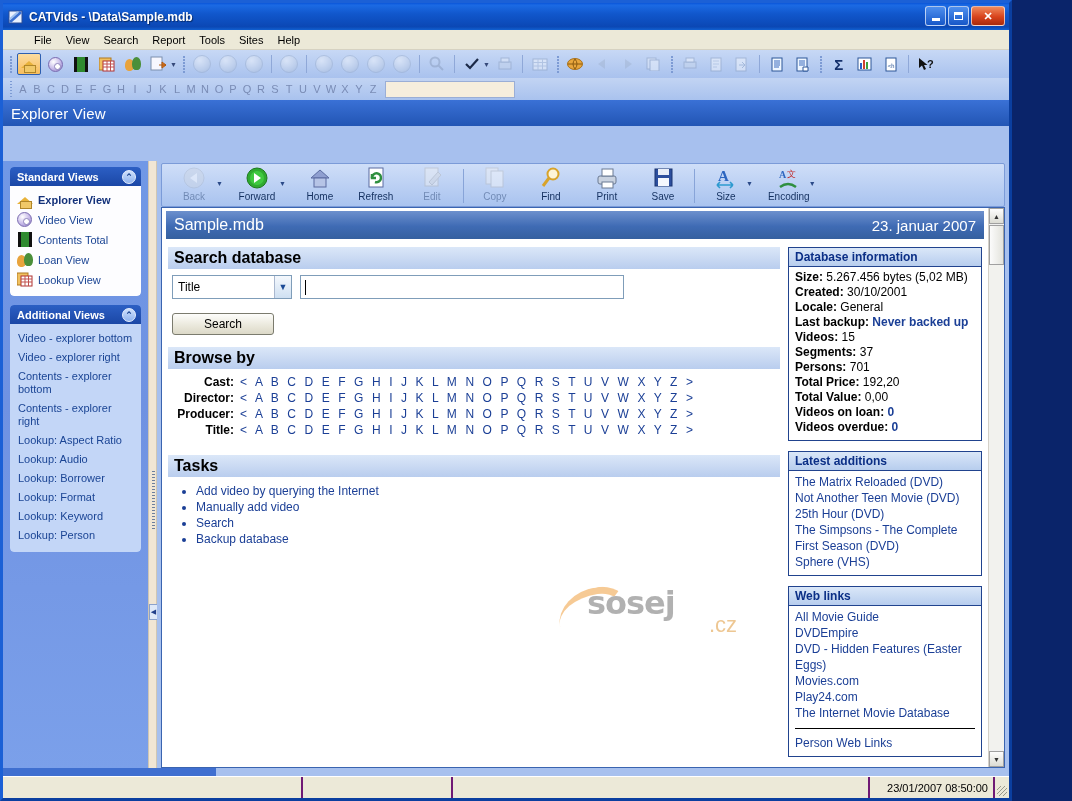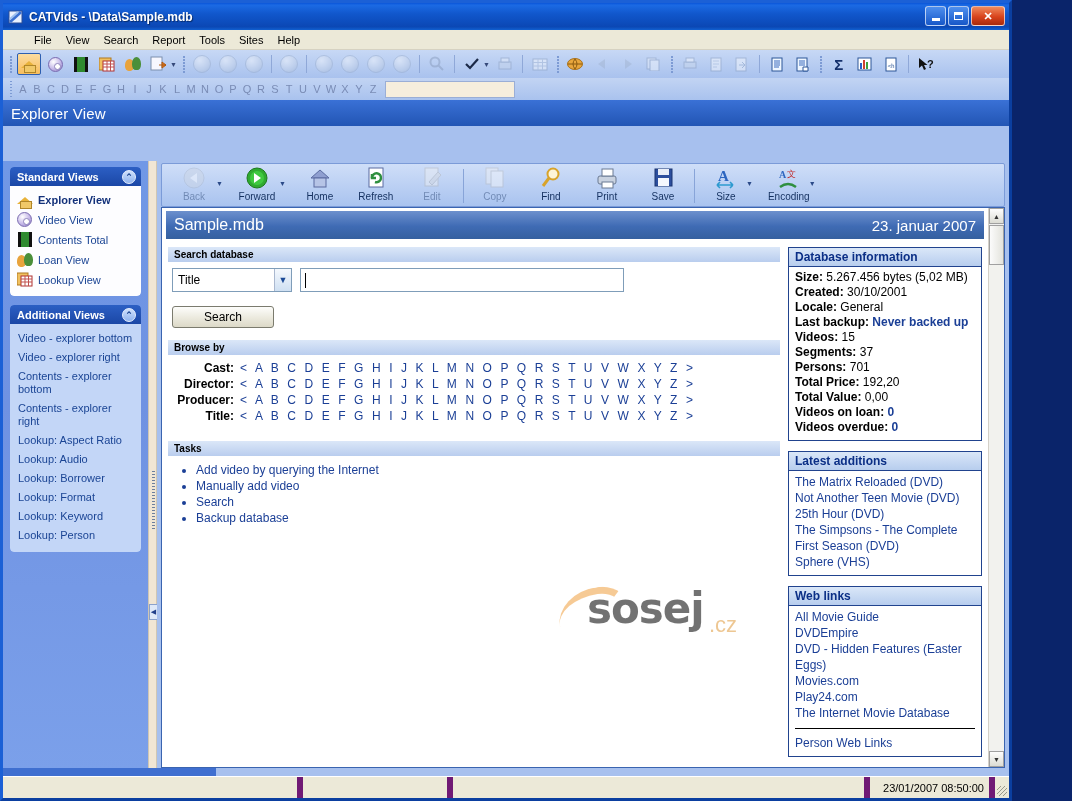--- a/index.html
+++ b/index.html
@@ -205,21 +205,21 @@
   }
   #pagehdr .ph-title { font-size: 16px; }
   #pagehdr .ph-date { font-size: 15px; }
   #pagecols { display: flex; padding: 8px 6px 0 6px; gap: 8px; }
   #colL { width: 612px; flex: 0 0 612px; }
   #colR { flex: 1 1 auto; }
 
   .sect-bar {
     background: linear-gradient(to right,#c5d8f2,#eef4fc);
     background: linear-gradient(to bottom,#dbe7f8,#b9cdee);
-    font-weight: bold; font-size: 10px; color: #000;
+    font-weight: bold; font-size: 16px; color: #000;
     padding: 2px 6px; margin-bottom: 6px;
   }
   .search-row { display: flex; gap: 8px; padding-left: 4px; }
   .sel-box {
     width: 120px; height: 24px; border: 1px solid #7f9db9; background: #fff;
     display: flex; align-items: center; justify-content: space-between;
     padding: 0 0 0 5px; font-size: 12px; color: #000;
   }
   .sel-arrow {
     width: 17px; height: 22px; background: linear-gradient(to bottom,#f4f8fd,#cfe0f2);
@@ -256,21 +256,21 @@
   .panel-body .blue { color: #1b3f96; font-weight: bold; }
   .panel-body .lnk { color: #1b3f96; display: block; line-height: 16px; }
   .panel-body hr { border: none; border-top: 1px solid #000; margin: 7px 0 6px 0; }
 
   
   #watermark {
     position: absolute; left: 395px; top: 370px; width: 250px; height: 80px;
     pointer-events: none; opacity: .55;
   }
   #watermark .wm-text {
-    font-size: 42px; font-weight: bold; color: #000000; letter-spacing: -1px;
+    font-size: 32px; font-weight: bold; color: #737373; letter-spacing: -1px;
     font-family: "DejaVu Sans", sans-serif;
   }
   #watermark .wm-cz { color: #e09a3c; font-size: 22px; }
   #watermark .wm-swoosh {
     position: absolute; left: 0; top: 10px; width: 70px; height: 34px;
     border-top: 7px solid #f0a040; border-right: 7px solid transparent;
     border-radius: 60% 40% 0 0 / 100% 60% 0 0; transform: rotate(-8deg);
   }
 
   
@@ -289,21 +289,21 @@
     border: 1px solid #a0a0a0;
   }
   .vsb .track { position: absolute; top: 17px; bottom: 17px; left: 0; right: 0; background: #f2f2ee; }
 
   
   #statusbar {
     position: absolute; left: 0; right: 0; bottom: 0; height: 22px;
     background: #ece9d8; display: flex; align-items: stretch;
     border-top: 1px solid #fff;
   }
-  .sb-cell { border-right: 6px solid #701a75; display: flex; align-items: center; padding: 0 5px; font-size: 11px; color: #000; }
+  .sb-cell { border-right: 2px solid #701a75; display: flex; align-items: center; padding: 0 5px; font-size: 11px; color: #000; }
   .sb-flex { flex: 1 1 auto; }
   .sb-grip {
     width: 14px; display: flex; align-items: flex-end; justify-content: flex-end; padding: 0 2px 2px 0;
   }
   .sb-grip i {
     display: block; width: 10px; height: 10px;
     background-image:
       linear-gradient(135deg, transparent 45%, #9a9a8c 45%, #9a9a8c 55%, transparent 55%);
     background-size: 4px 4px;
   }

